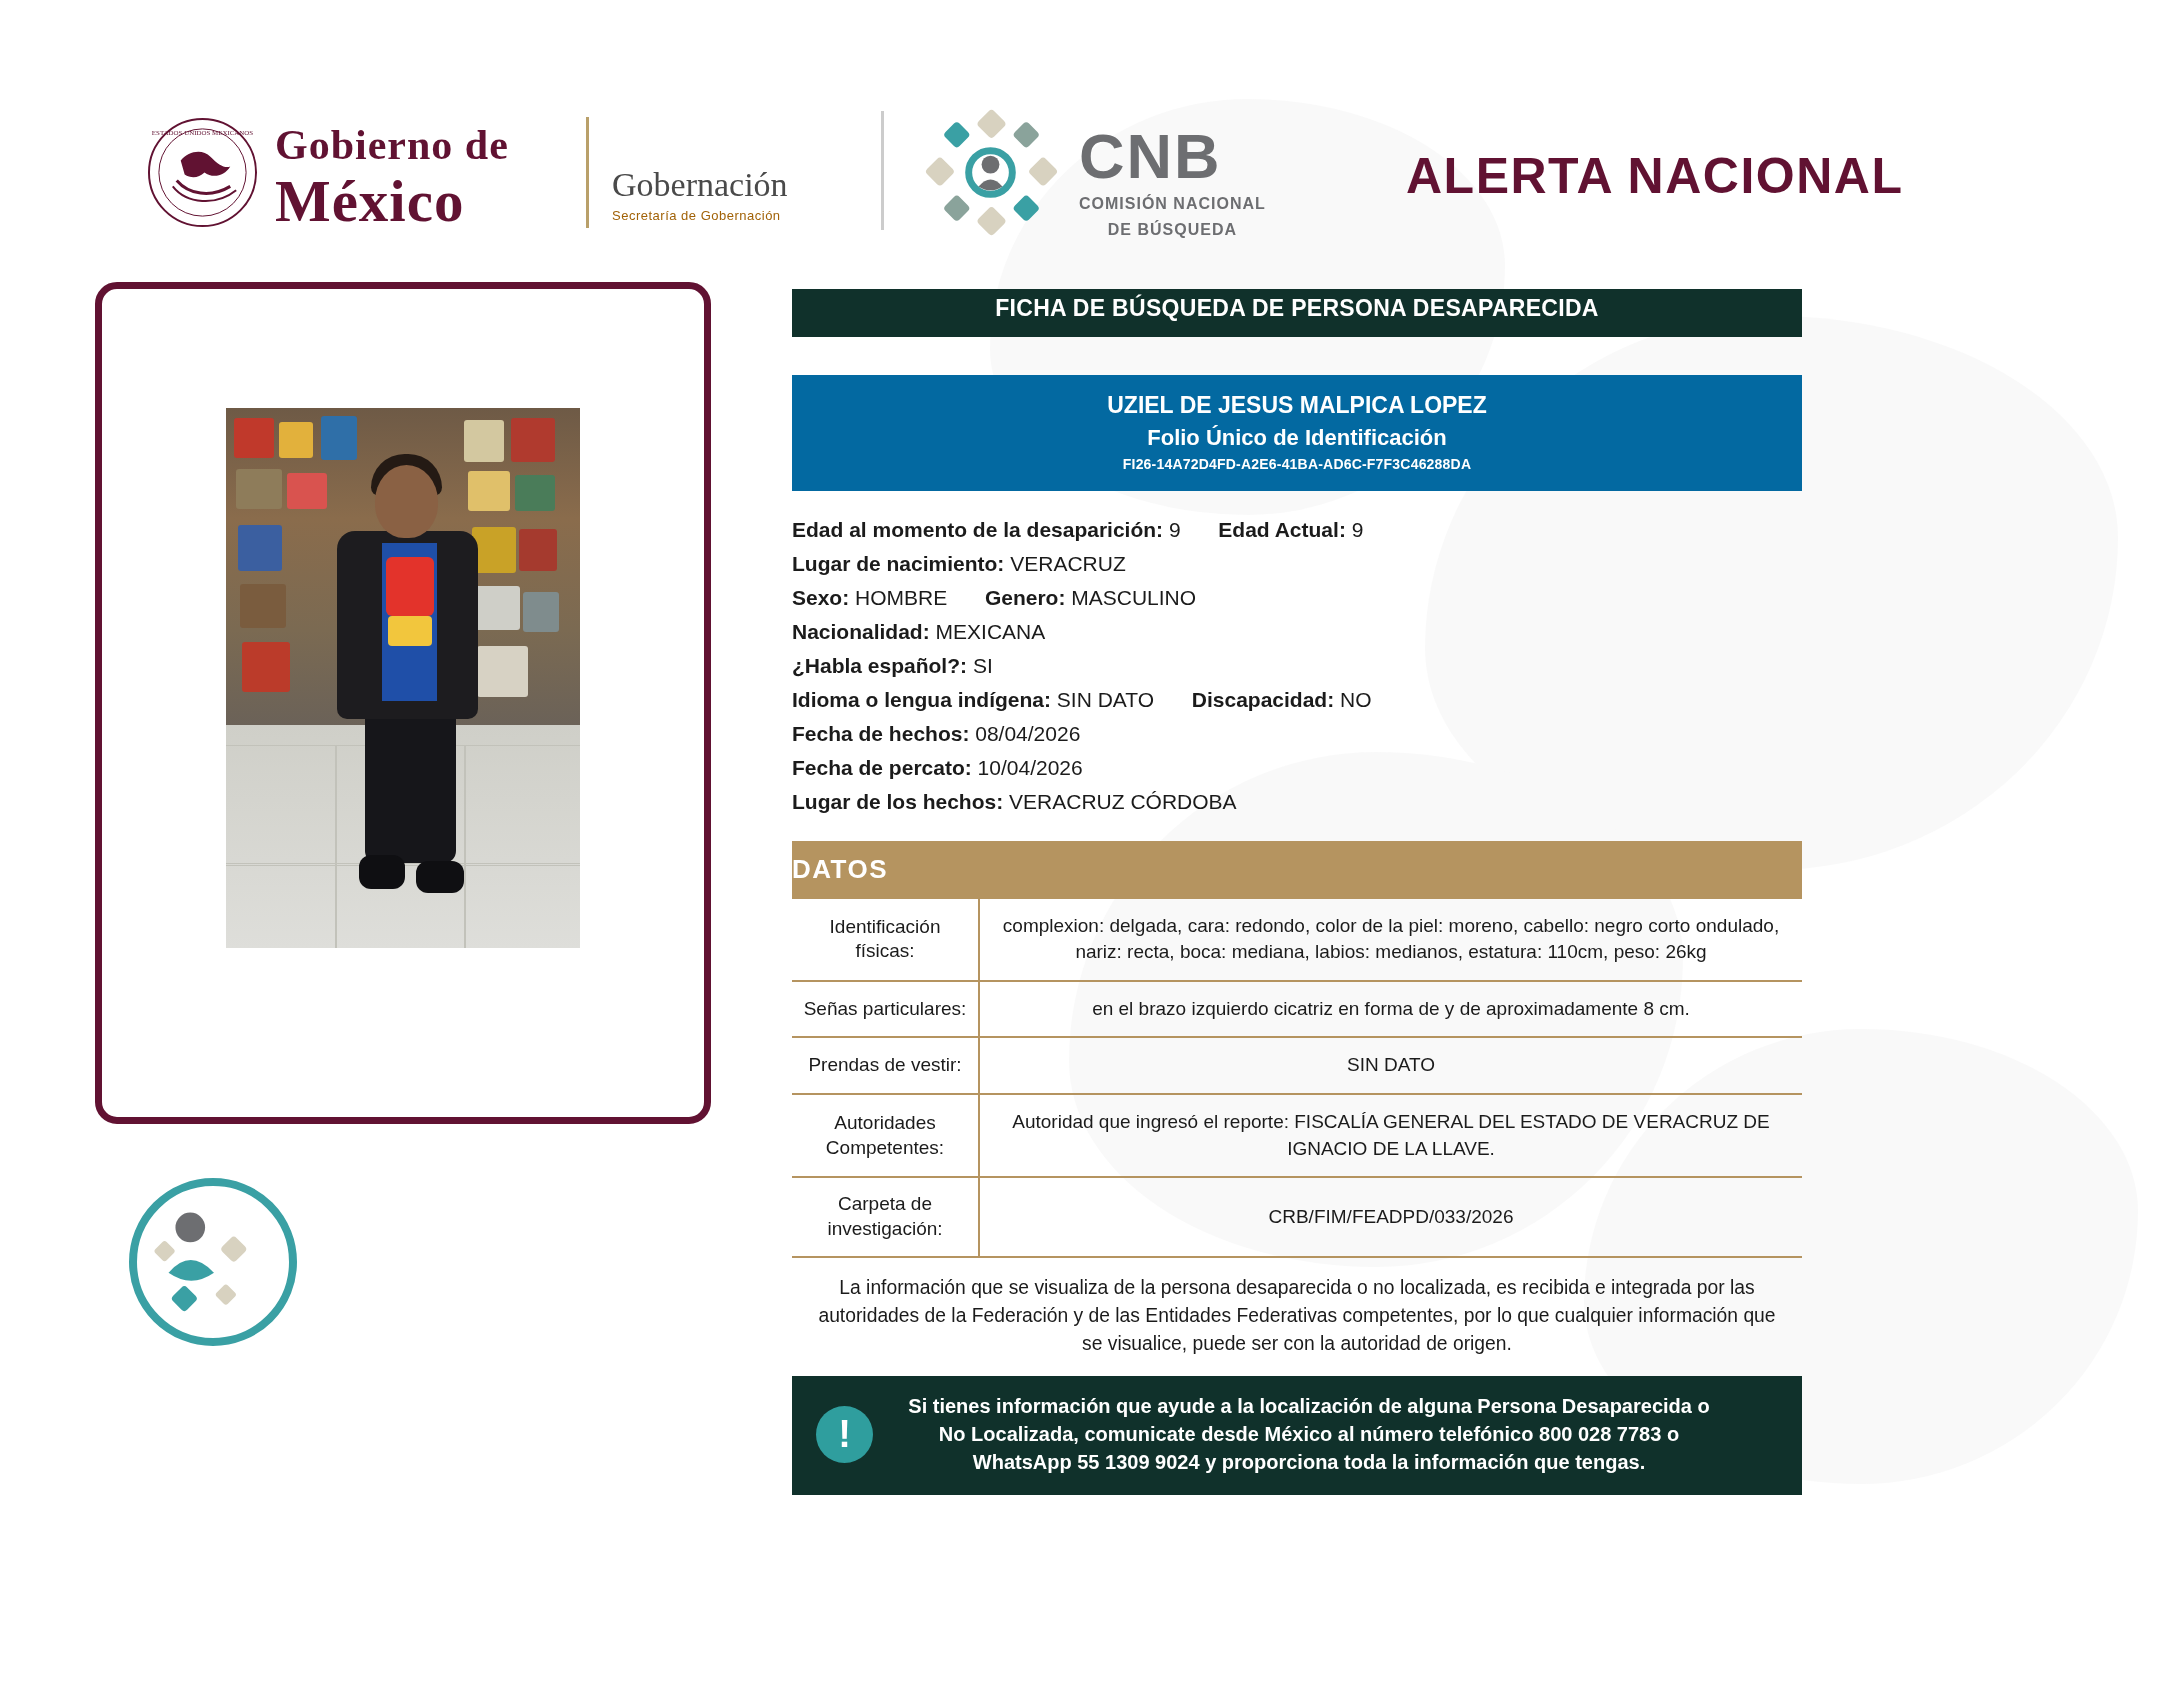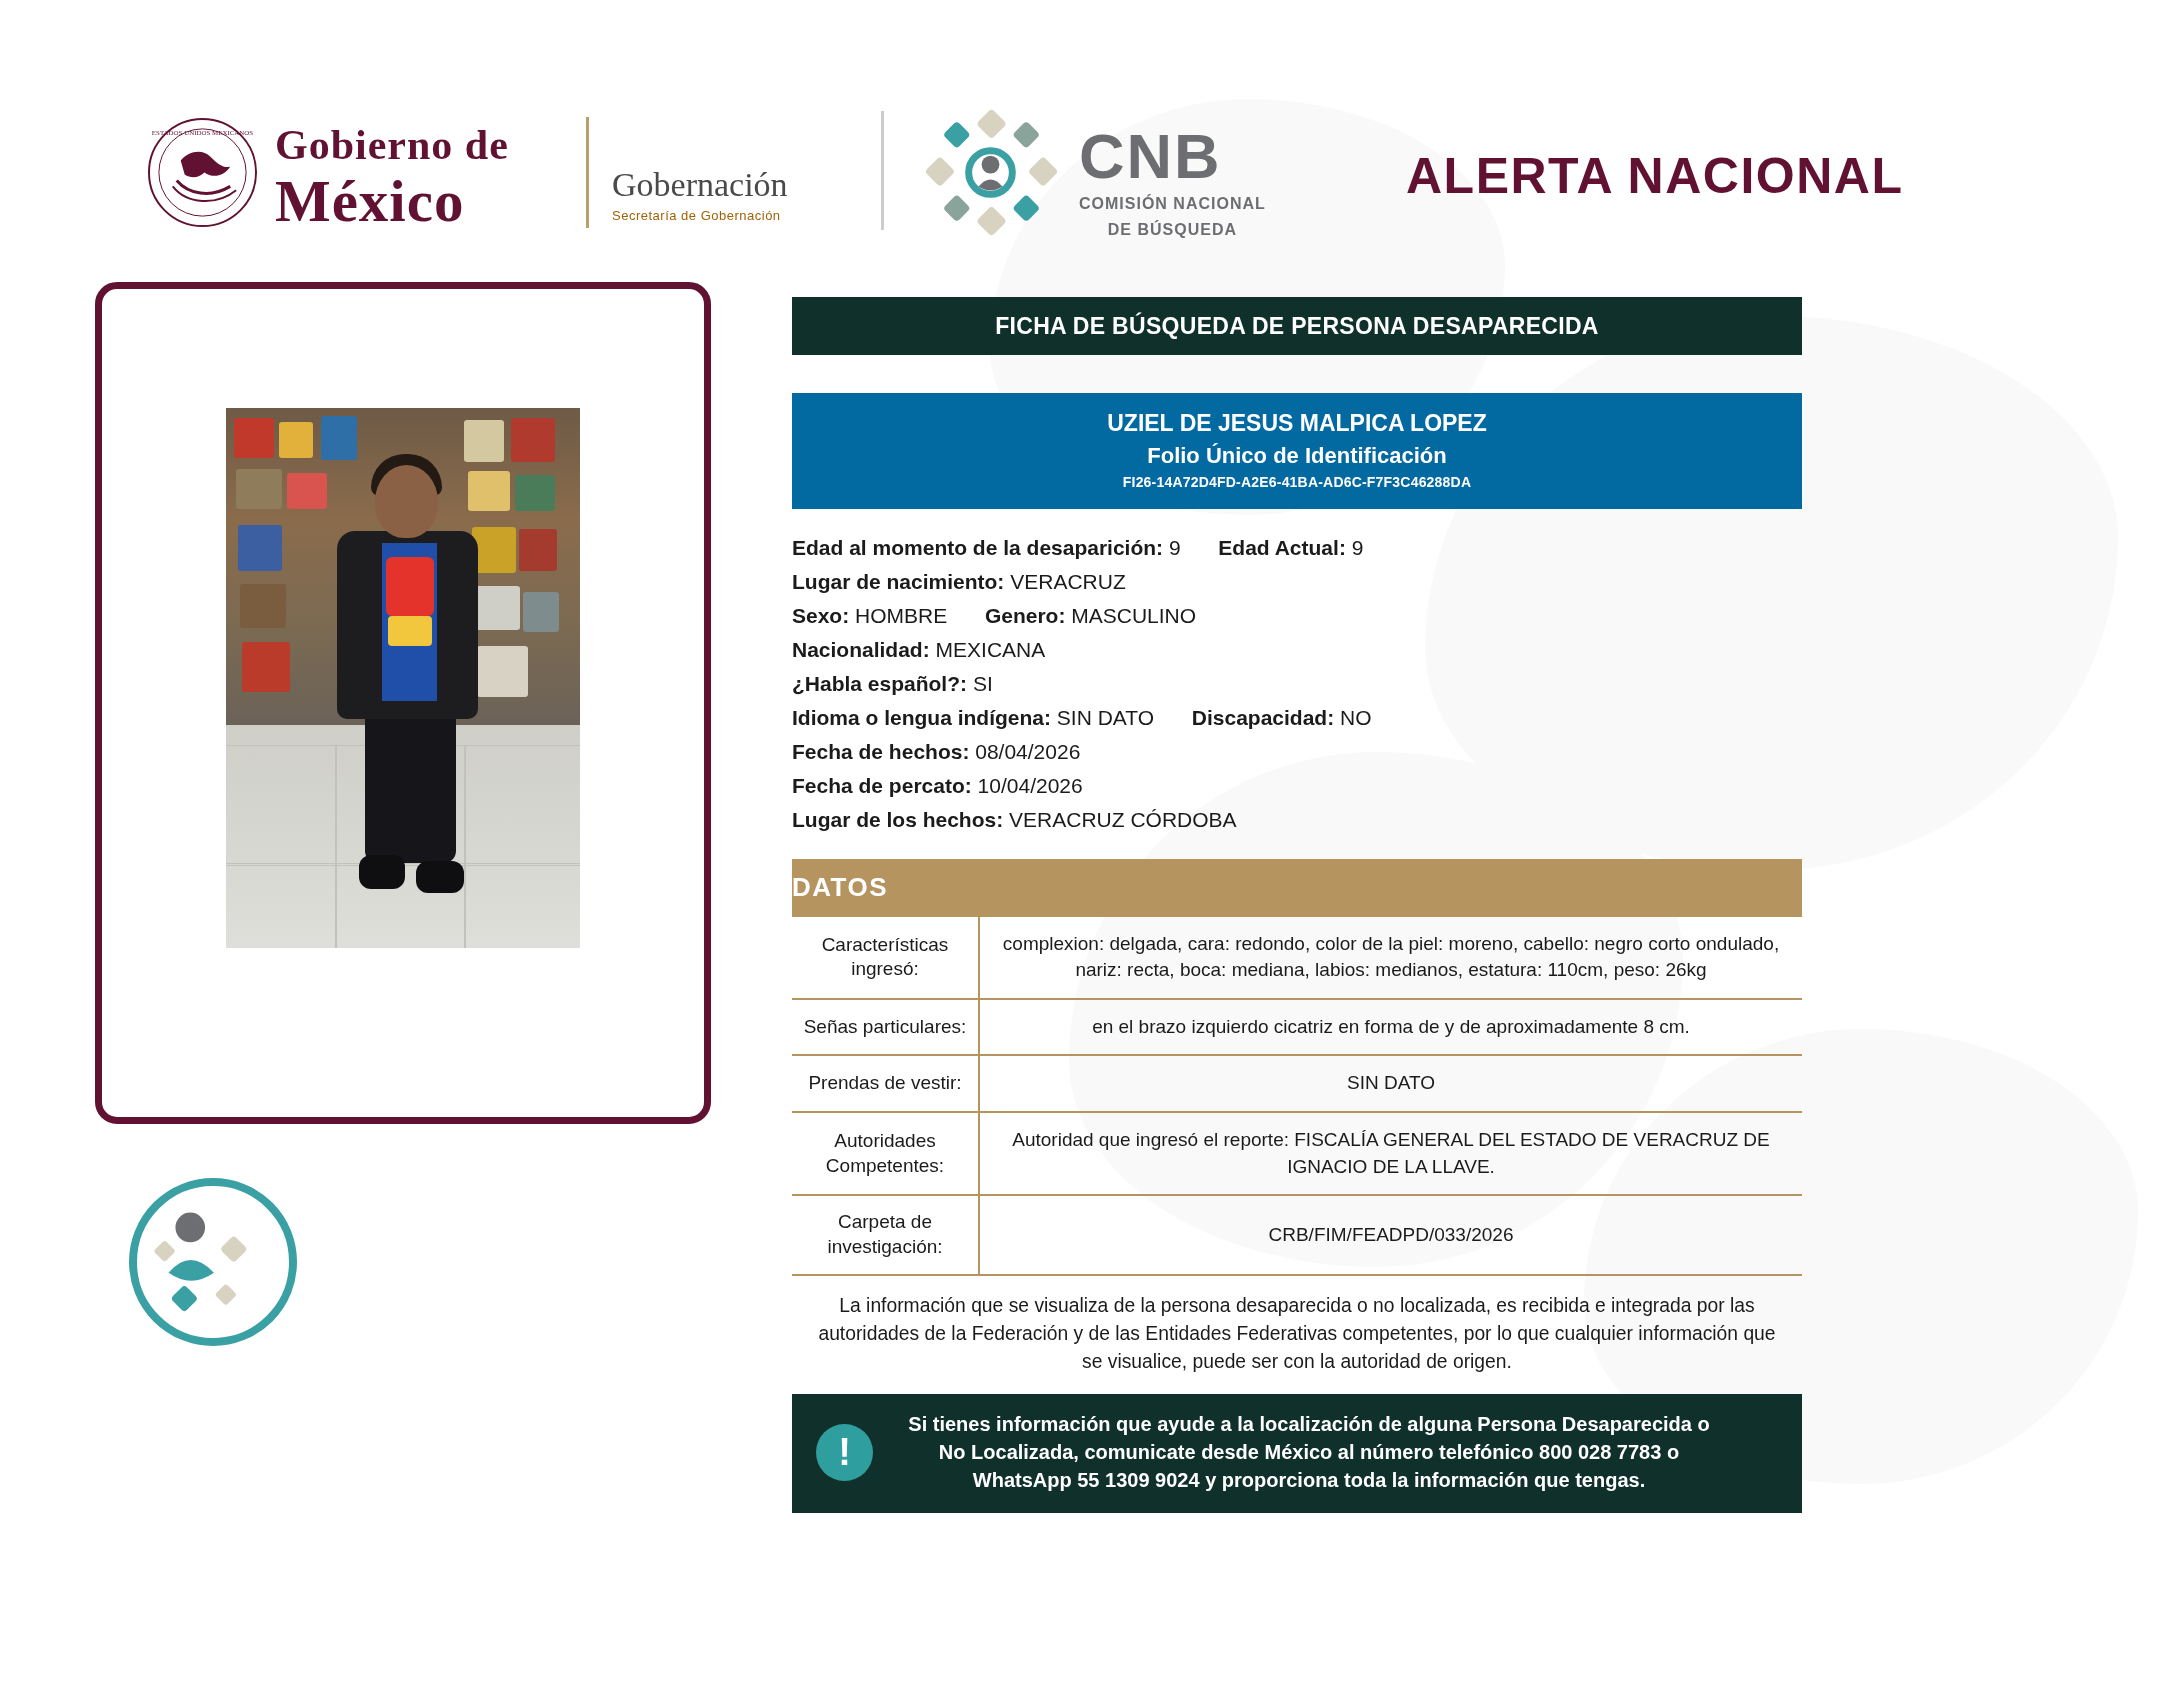--- a/index.html
+++ b/index.html
@@ -280,23 +280,22 @@
     left: 792px;
     top: 289px;
     width: 1010px;
   }
   .bar-ficha {
     background: #10312b;
     color: #ffffff;
     font-size: 23px;
     font-weight: bold;
     text-align: center;
-    padding: 16px 0 15px;
+    padding: 6px 0 15px;
     letter-spacing: 0.3px;
-    margin-top: 8px;
   }
   .bar-name {
     margin-top: 38px;
     background: #0369a1;
     color: #ffffff;
     text-align: center;
     padding: 14px 0 16px;
     line-height: 1.45;
   }
   .bar-name .n1 { font-size: 23px; font-weight: bold; }
@@ -556,21 +555,21 @@
         <span class="lbl">Lugar de los hechos:</span>
         <span class="val">VERACRUZ CÓRDOBA</span>
       </div>
     </div>
 
     <div class="bar-datos">DATOS</div>
 
     <table class="datos">
       <tbody>
         <tr>
-          <td class="k">Características ingresó:</td>
+          <td class="k">Identificación físicas:</td>
           <td class="v">complexion: delgada, cara: redondo, color de la piel: moreno, cabello: negro corto ondulado, nariz: recta, boca: mediana, labios: medianos, estatura: 110cm, peso: 26kg</td>
         </tr>
         <tr>
           <td class="k">Señas particulares:</td>
           <td class="v">en el brazo izquierdo cicatriz en forma de y de aproximadamente 8 cm.</td>
         </tr>
         <tr>
           <td class="k">Prendas de vestir:</td>
           <td class="v">SIN DATO</td>
         </tr>

